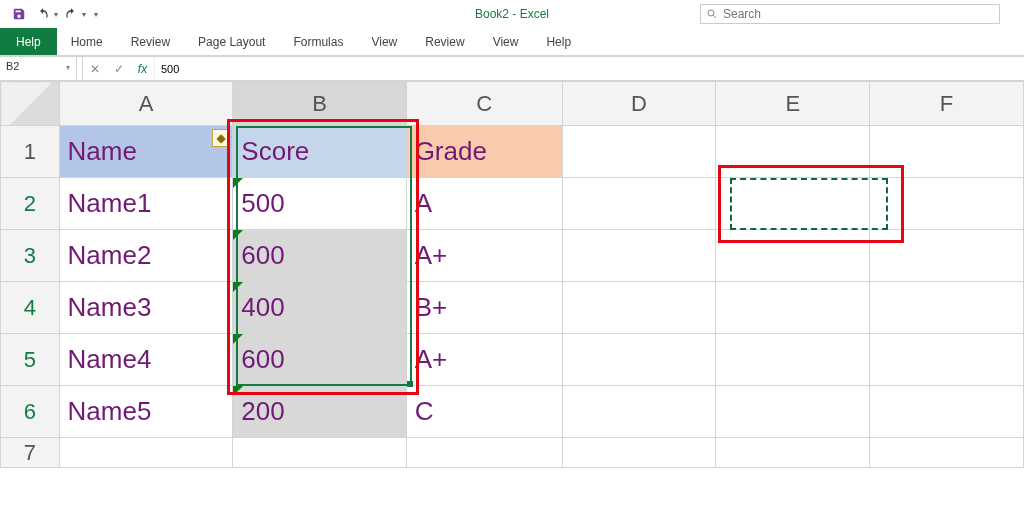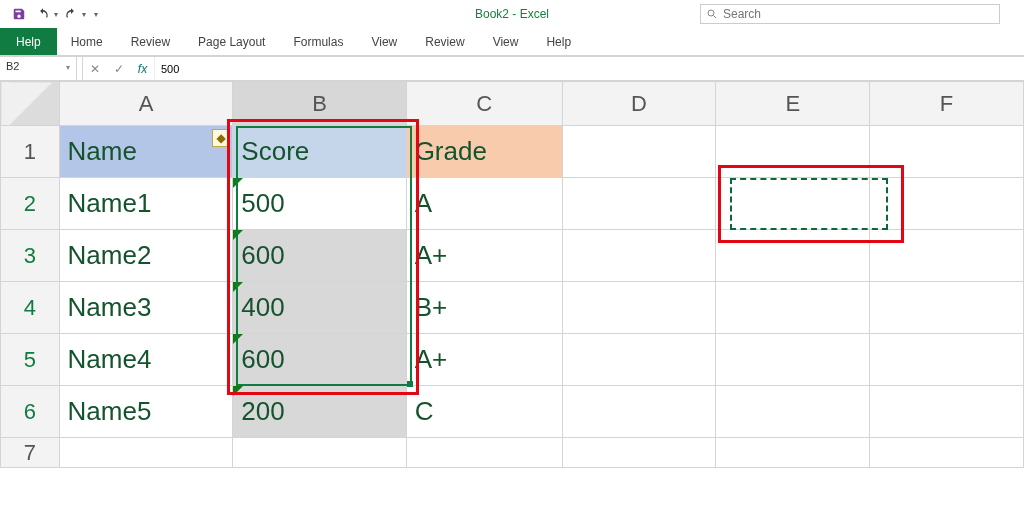--- a/index.html
+++ b/index.html
@@ -32,21 +32,21 @@
 
   
   .grid-wrap { position: relative; }
   .grid { border-collapse: collapse; table-layout: fixed; }
   .grid th, .grid td { border: 1px solid #d4d4d4; }
   .grid .corner { width: 60px; height: 44px; background: linear-gradient(135deg, #f0f0f0 50%, #dcdcdc 50%); }
   .grid .colh { height: 44px; background: #f3f3f3; text-align: center; font-size: 22px; font-weight: 400; color: #555; }
   .grid .colh.active { background: #d7d7d7; }
   .grid .rowh { width: 60px; background: #f3f3f3; text-align: center; font-size: 22px; font-weight: 400; color: #555; }
   .grid .rowh.active-row { color: #107c41; }
-  .grid tbody td { height: 52px; font-size: 26px; padding: 0 8px; color: #14532d; background: #fff; vertical-align: middle; }
+  .grid tbody td { height: 52px; font-size: 26px; padding: 0 8px; color: #701a75; background: #fff; vertical-align: middle; }
   .grid tbody tr.row7 td { height: 30px; }
 
   
   .cA { width: 176px; }
   .cB { width: 176px; }
   .cC { width: 158px; }
   .cD { width: 158px; }
   .cE { width: 158px; }
   .cF { width: 158px; }
 

